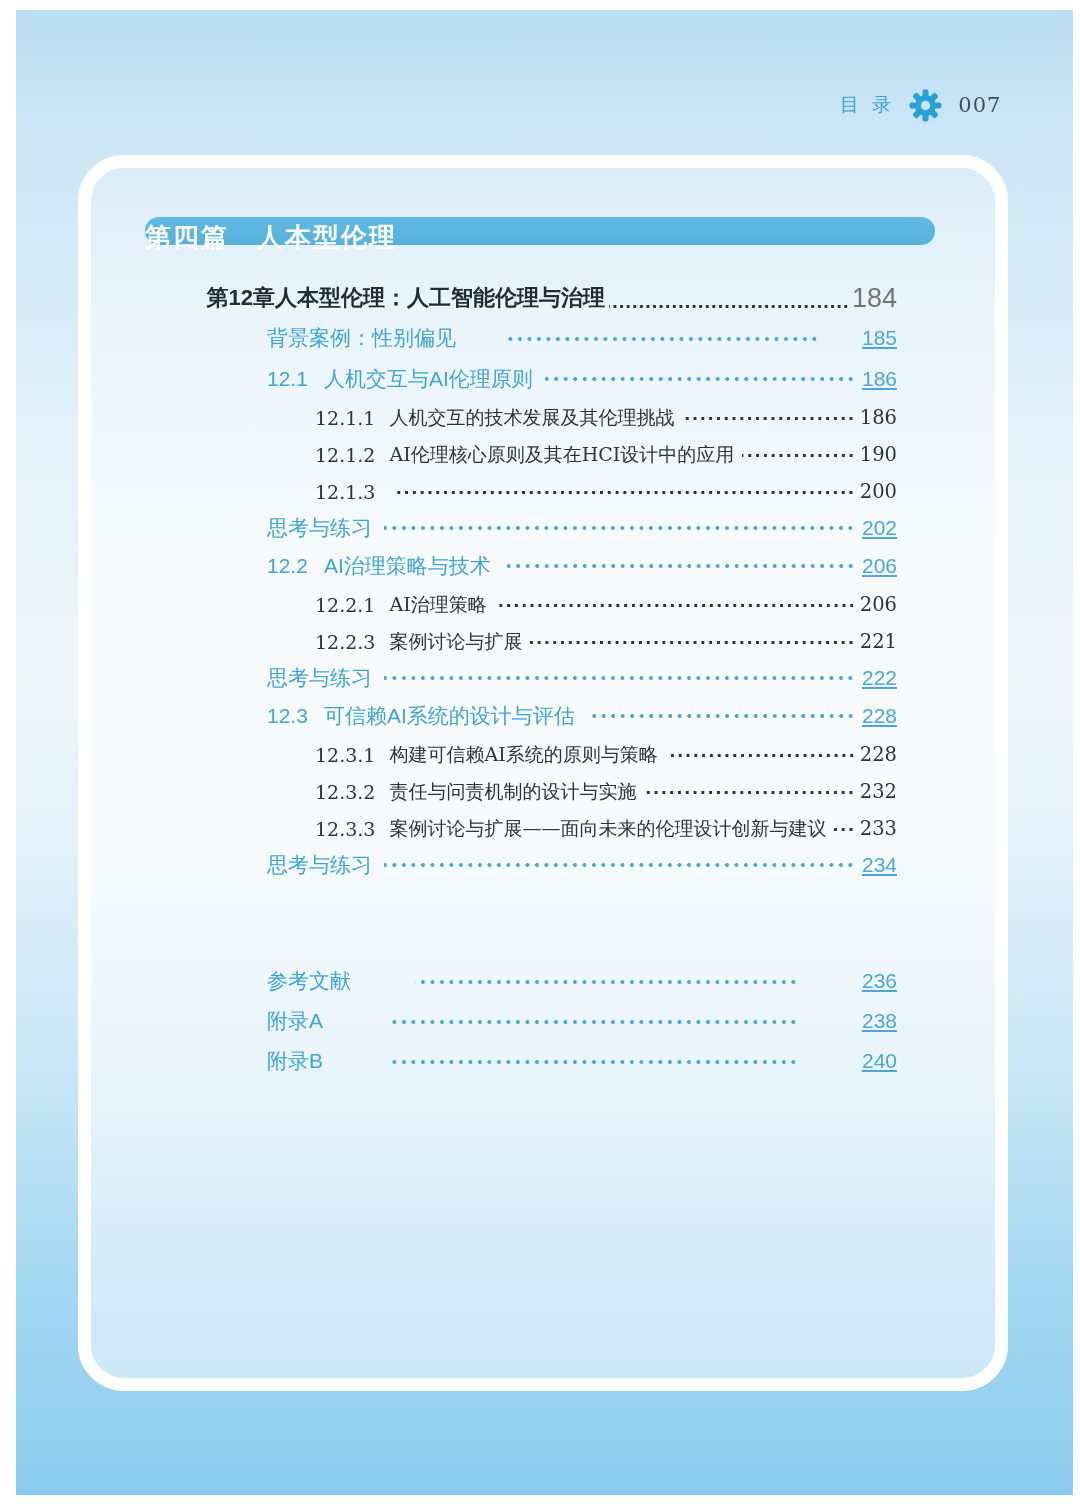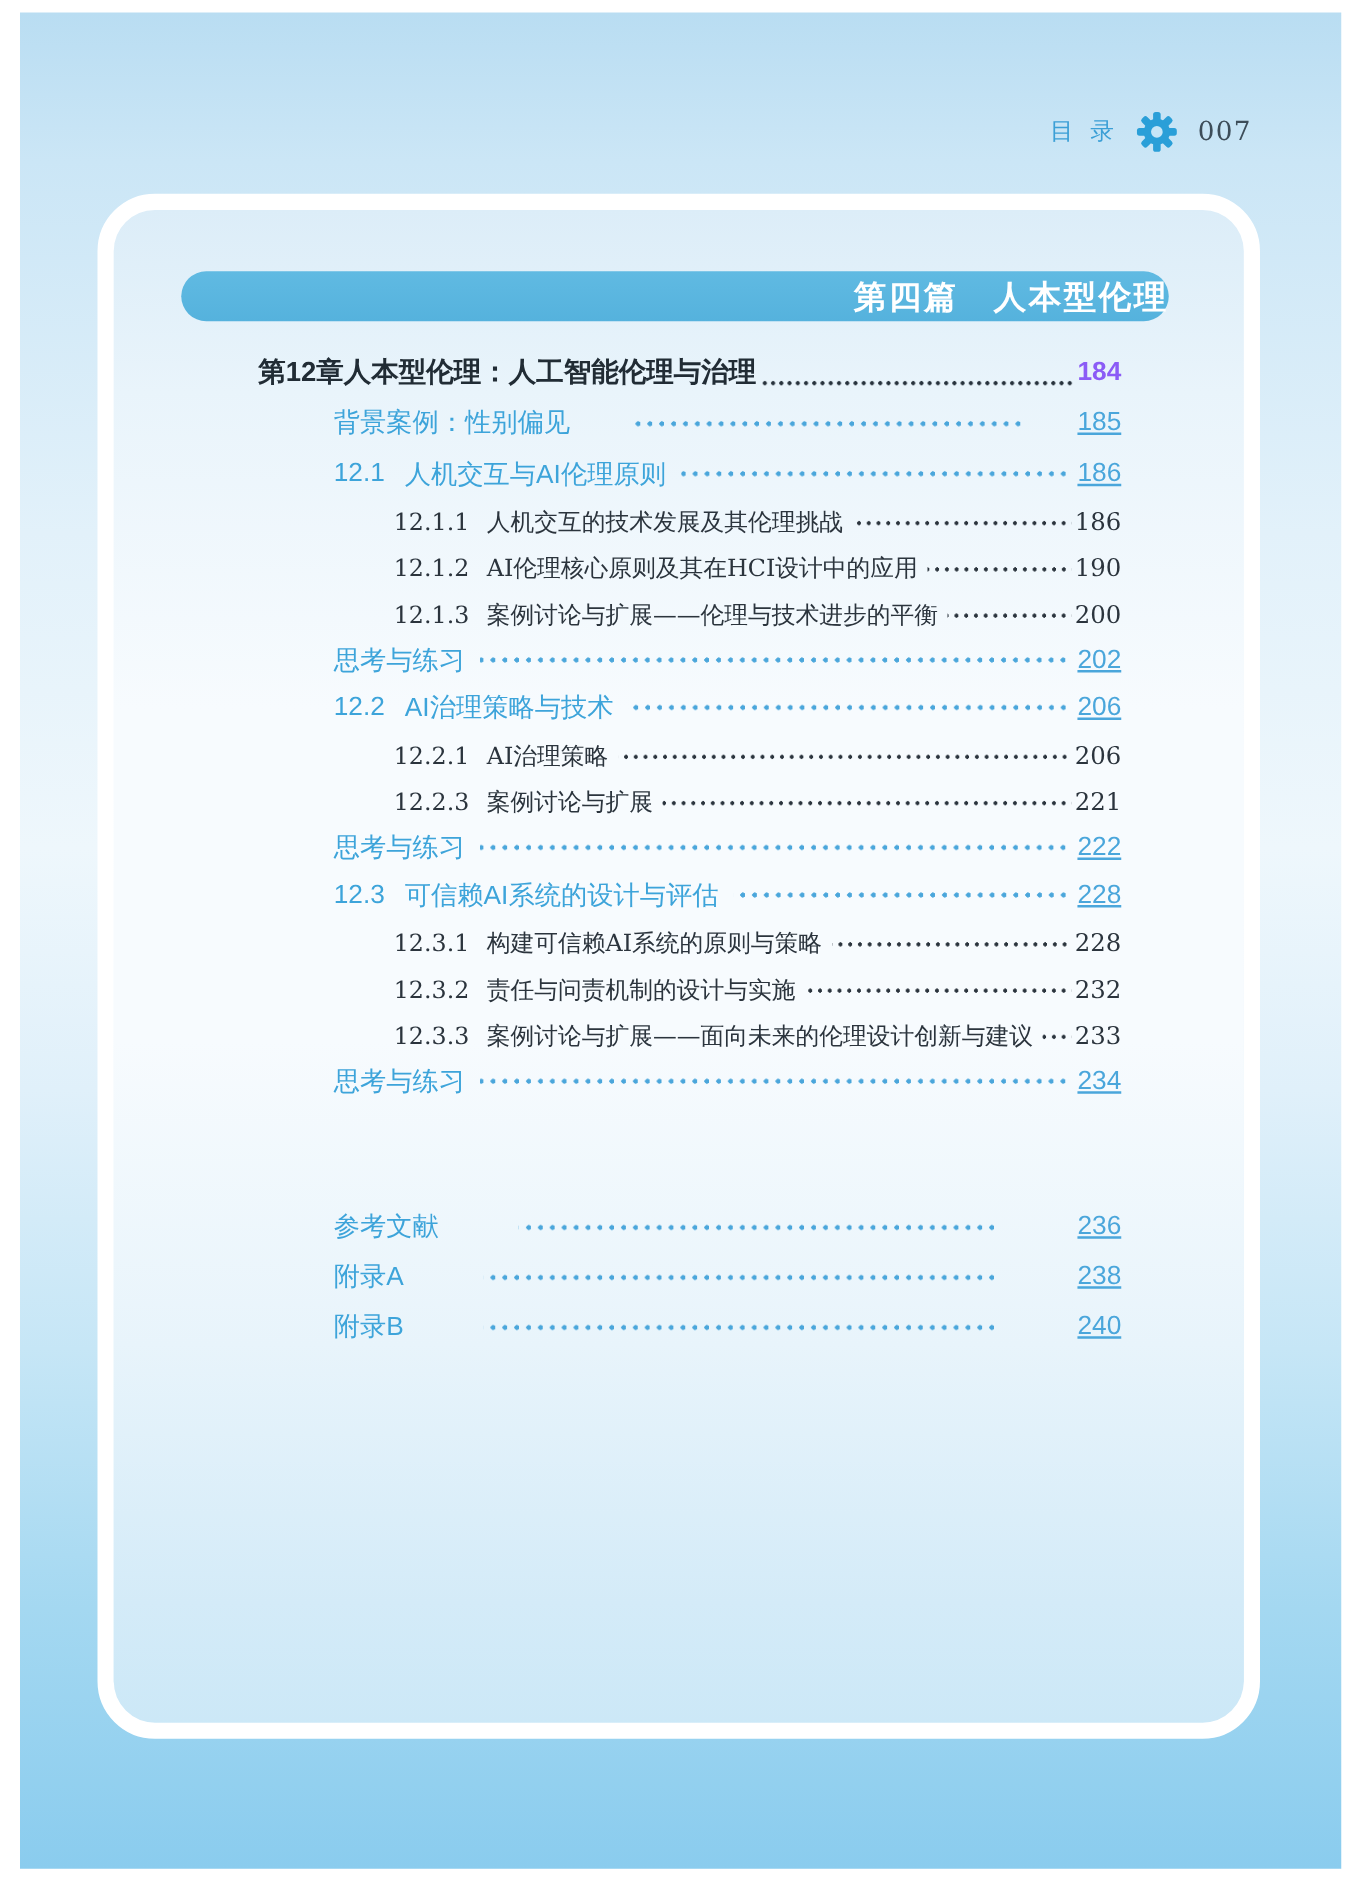--- a/index.html
+++ b/index.html
@@ -31,25 +31,25 @@
   .toc-label{
     color:#3b9fd6;font-size:19px;letter-spacing:4px;white-space:pre;
   }
   .gear{width:33px;height:33px;margin:0 16px 0 14px;display:block;}
   .folio{
     color:#3d4d59;font-size:21px;letter-spacing:1px;
     font-family:"DejaVu Serif","Liberation Serif",serif;
   }
   
   .banner{
-    position:absolute;left:145px;top:217px;width:790px;height:40px;
+    position:absolute;left:145px;top:217px;width:790px;height:28px;
     border-radius:21px;
     background:linear-gradient(180deg,#60bae2 0%,#55b2dd 100%);
     color:#ffffff;font-size:26px;font-weight:bold;letter-spacing:2px;
-    line-height:41px;text-align:right;
+    line-height:41px;text-align:left;
   }
   
   .toc{
     position:absolute;left:183px;top:278px;width:714px;
     display:flex;flex-direction:column;text-align:right;
   }
   .appendix-list{
     position:absolute;left:183px;top:961px;width:714px;
     display:flex;flex-direction:column;
   }
@@ -58,21 +58,21 @@
     flex:1 1 auto;background-repeat:repeat-x;background-position:right center;
   }
   
   .row.chapter{height:40px;color:#212c35;font-weight:bold;font-size:22px;}
   .chapter .num{min-width:92px;}
   .chapter .leader{
     height:5px;align-self:flex-end;margin:0 2px 9px 4px;
     background-image:radial-gradient(circle at 2.5px 2.5px,#27323c 1.45px,rgba(0,0,0,0) 1.8px);
     background-size:6.6px 5px;
   }
-  .chapter .page{font-size:21px;font-weight:bold;color:#8b5cf6;}
+  .chapter .page{font-size:27px;font-weight:normal;color:#737373;}
   
   .row.case,.row.section,.row.exercise,.row.appendix{
     color:#3da4da;font-size:21px;padding-left:84px;
   }
   .row.case{height:40px;gap:36px;}
   .row.section{height:41px;}
   .row.exercise{height:35px;}
   .row.appendix{height:40px;gap:48px;}
   .section .num{margin-right:16px;}
   .case .leader,.section .leader,.exercise .leader,.appendix .leader{
@@ -150,21 +150,20 @@
       <span class="page">186</span>
     </div>
     <div class="row sub">
       <span class="num">12.1.2</span>
       <span class="label">AI伦理核心原则及其在HCI设计中的应用</span>
       <span class="leader"></span>
       <span class="page">190</span>
     </div>
     <div class="row sub">
       <span class="num">12.1.3</span>
-      <span class="label">案例讨论与扩展——伦理与技术进步的平衡</span>
       <span class="leader"></span>
       <span class="page">200</span>
     </div>
     <div class="row exercise">
       <span class="label">思考与练习</span>
       <span class="leader"></span>
       <span class="page">202</span>
     </div>
     <div class="row section">
       <span class="num">12.2</span>

